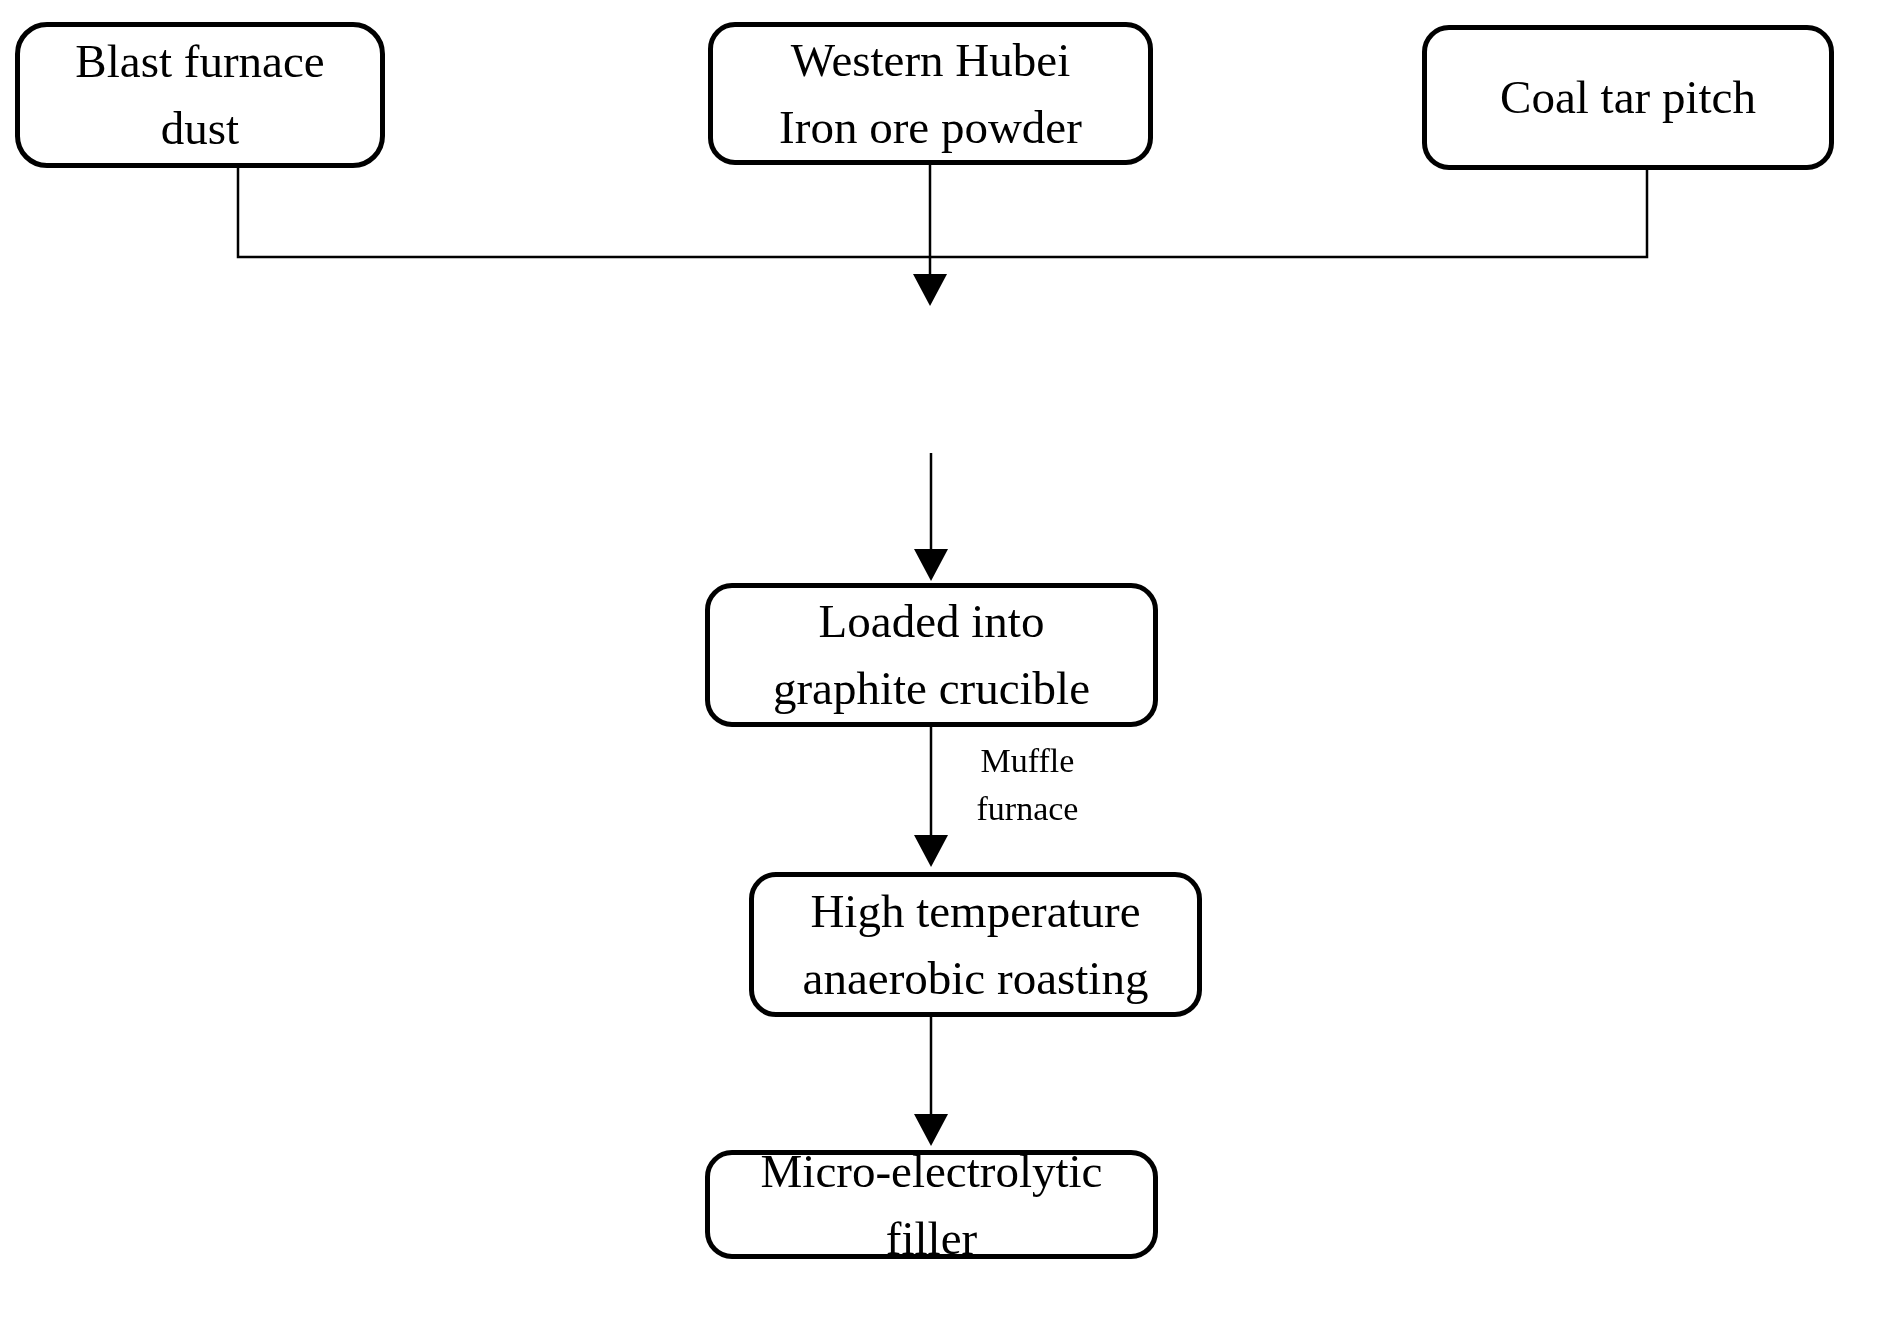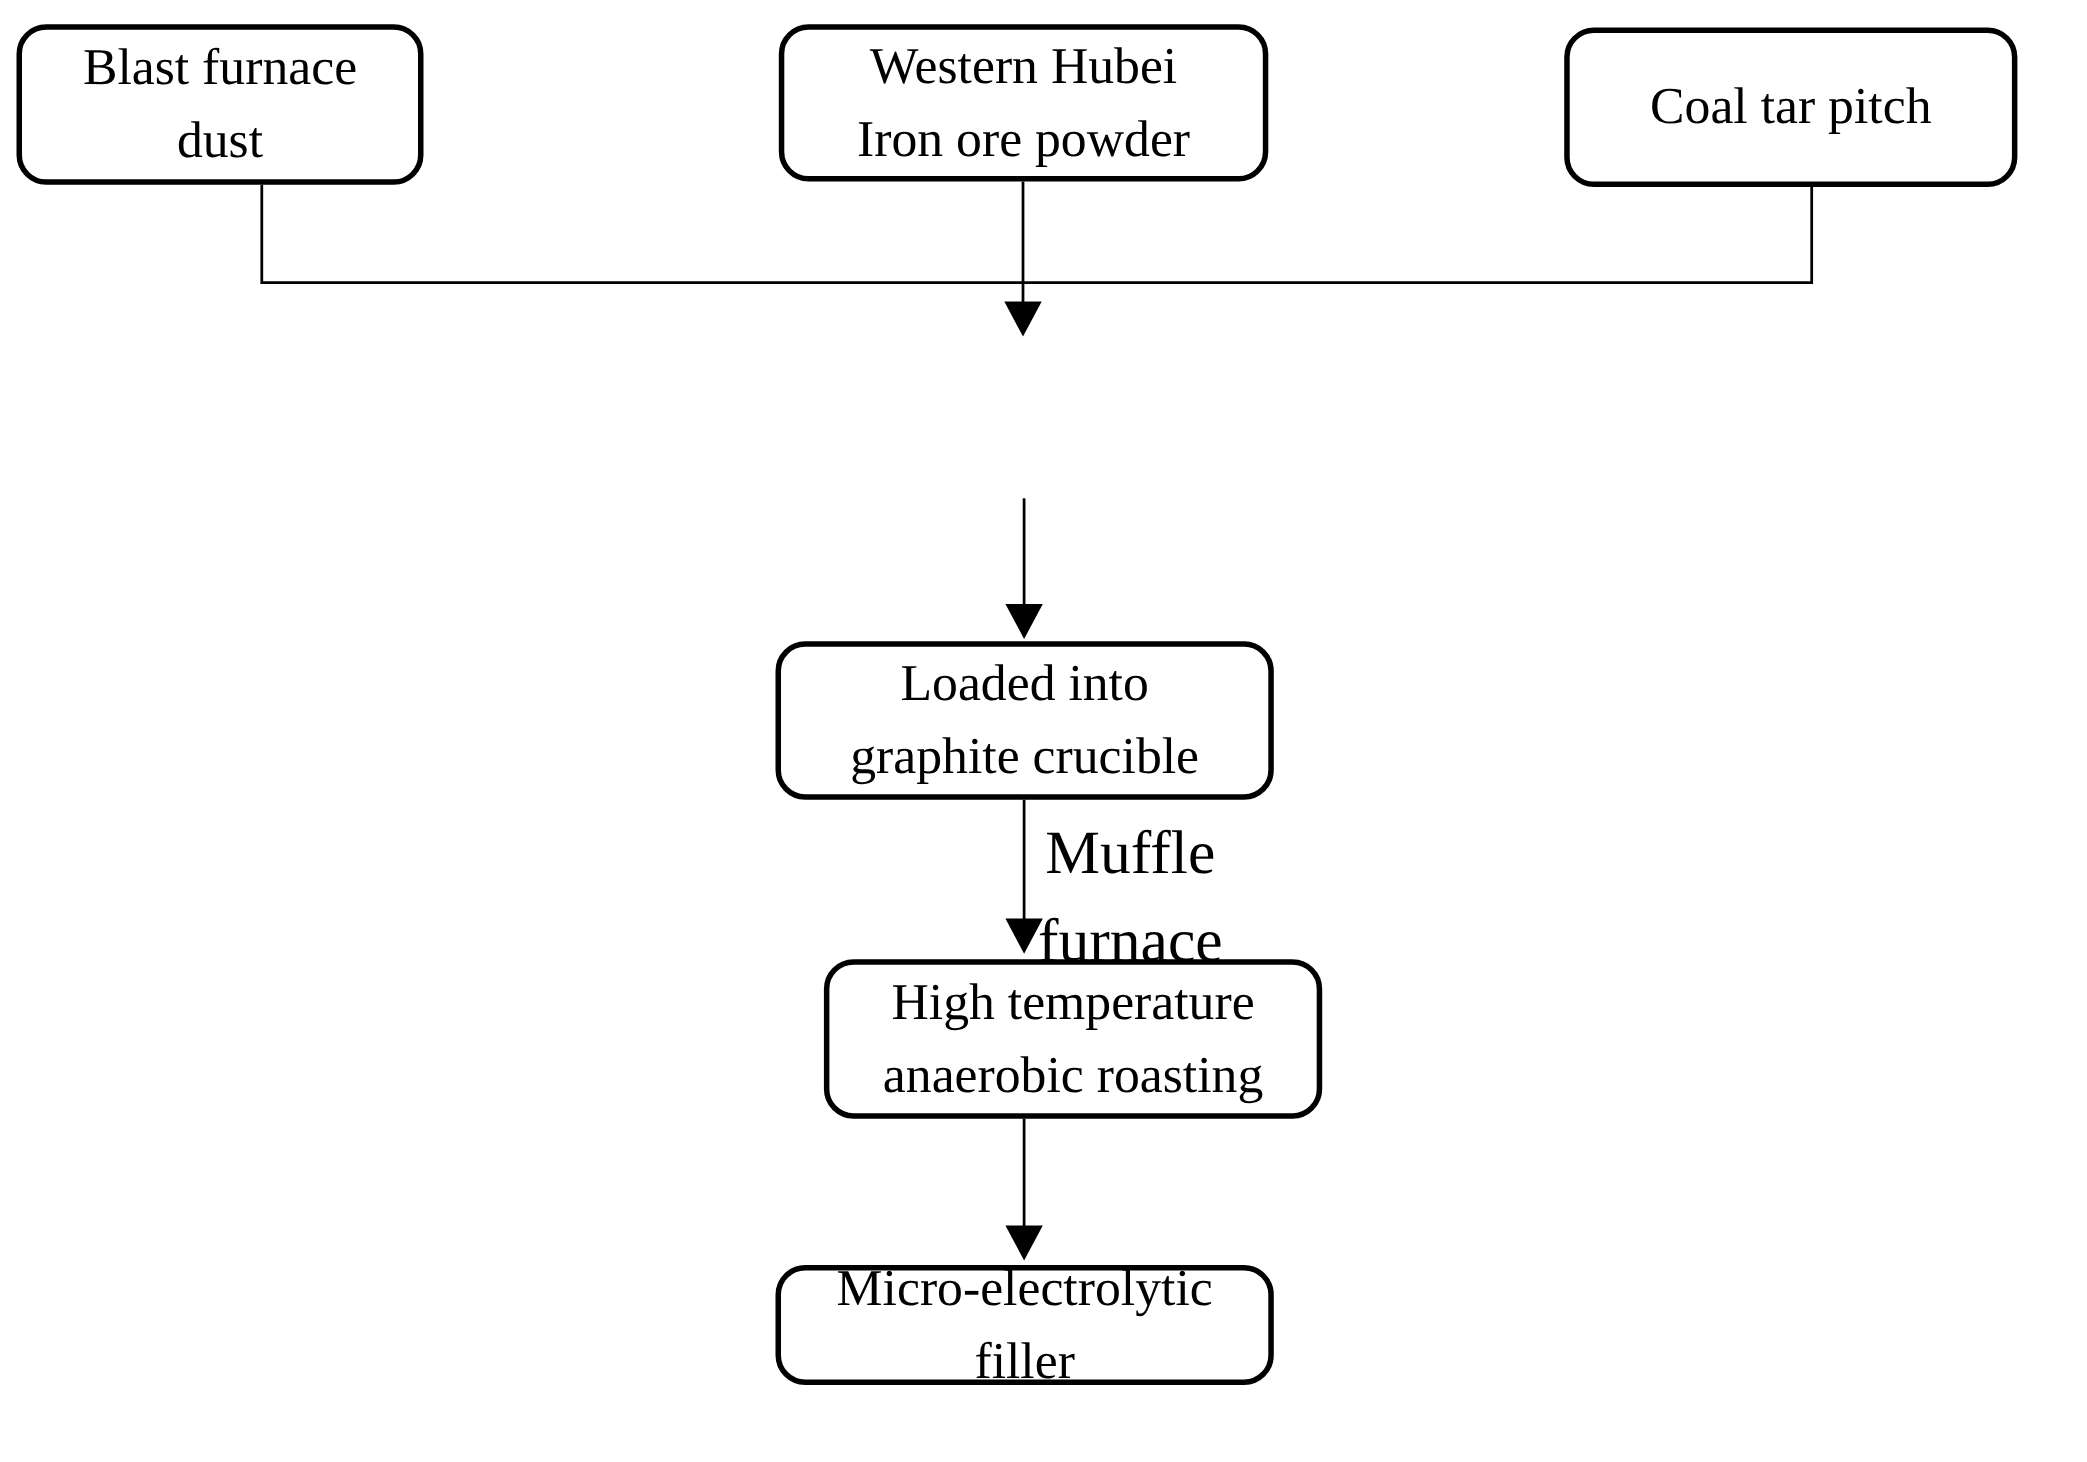--- a/index.html
+++ b/index.html
@@ -43,21 +43,21 @@
     align-items: center;
     justify-content: center;
     text-align: center;
     font-size: 47px;
     line-height: 1.42;
     white-space: pre-line;
   }
   .edge-label {
     position: absolute;
     text-align: center;
-    font-size: 56px;
+    font-size: 34px;
     line-height: 1.42;
     white-space: pre-line;
   }
 </style>
 </head>
 <body>
 
 <div class="canvas">
 
   <svg class="connectors" viewBox="0 0 1897 1329" xmlns="http://www.w3.org/2000/svg">
@@ -70,21 +70,21 @@
     <line class="wire" x1="931" y1="453" x2="931" y2="551"></line>
     <polygon class="head" points="914,549 948,549 931,581"></polygon>
 
     <line class="wire" x1="931" y1="727" x2="931" y2="837"></line>
     <polygon class="head" points="914,835 948,835 931,867"></polygon>
 
     <line class="wire" x1="931" y1="1017" x2="931" y2="1116"></line>
     <polygon class="head" points="914,1114 948,1114 931,1146"></polygon>
   </svg>
 
-  <div class="node" style="left:15px; top:22px; width:370px; height:146px;">Blast furnace
+  <div class="node" style="left:15px; top:22px; width:370px; height:146px;border-radius:32px;">Blast furnace
 dust</div>
 
   <div class="node" style="left:708px; top:22px; width:445px; height:143px;">Western Hubei
 Iron ore powder</div>
 
   <div class="node" style="left:1422px; top:25px; width:412px; height:145px;">Coal tar pitch</div>
 
 
   <div class="node" style="left:705px; top:583px; width:453px; height:144px;">Loaded into
 graphite crucible</div>

